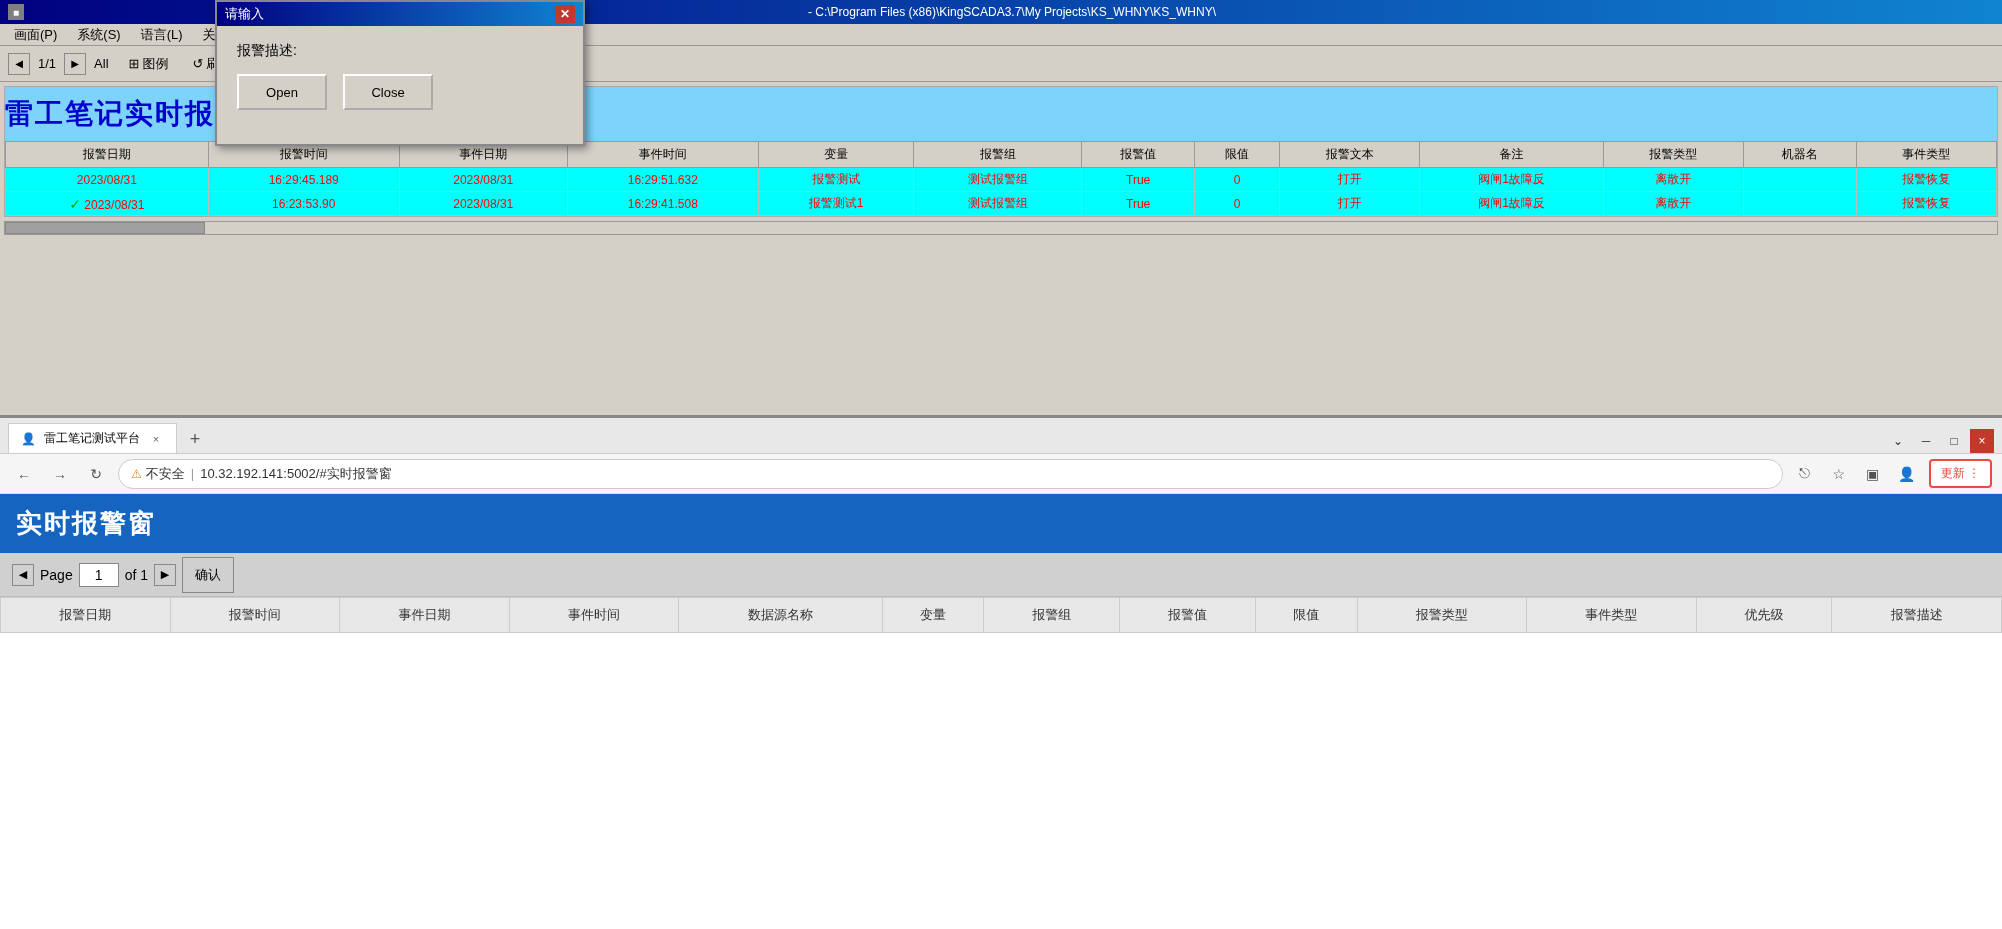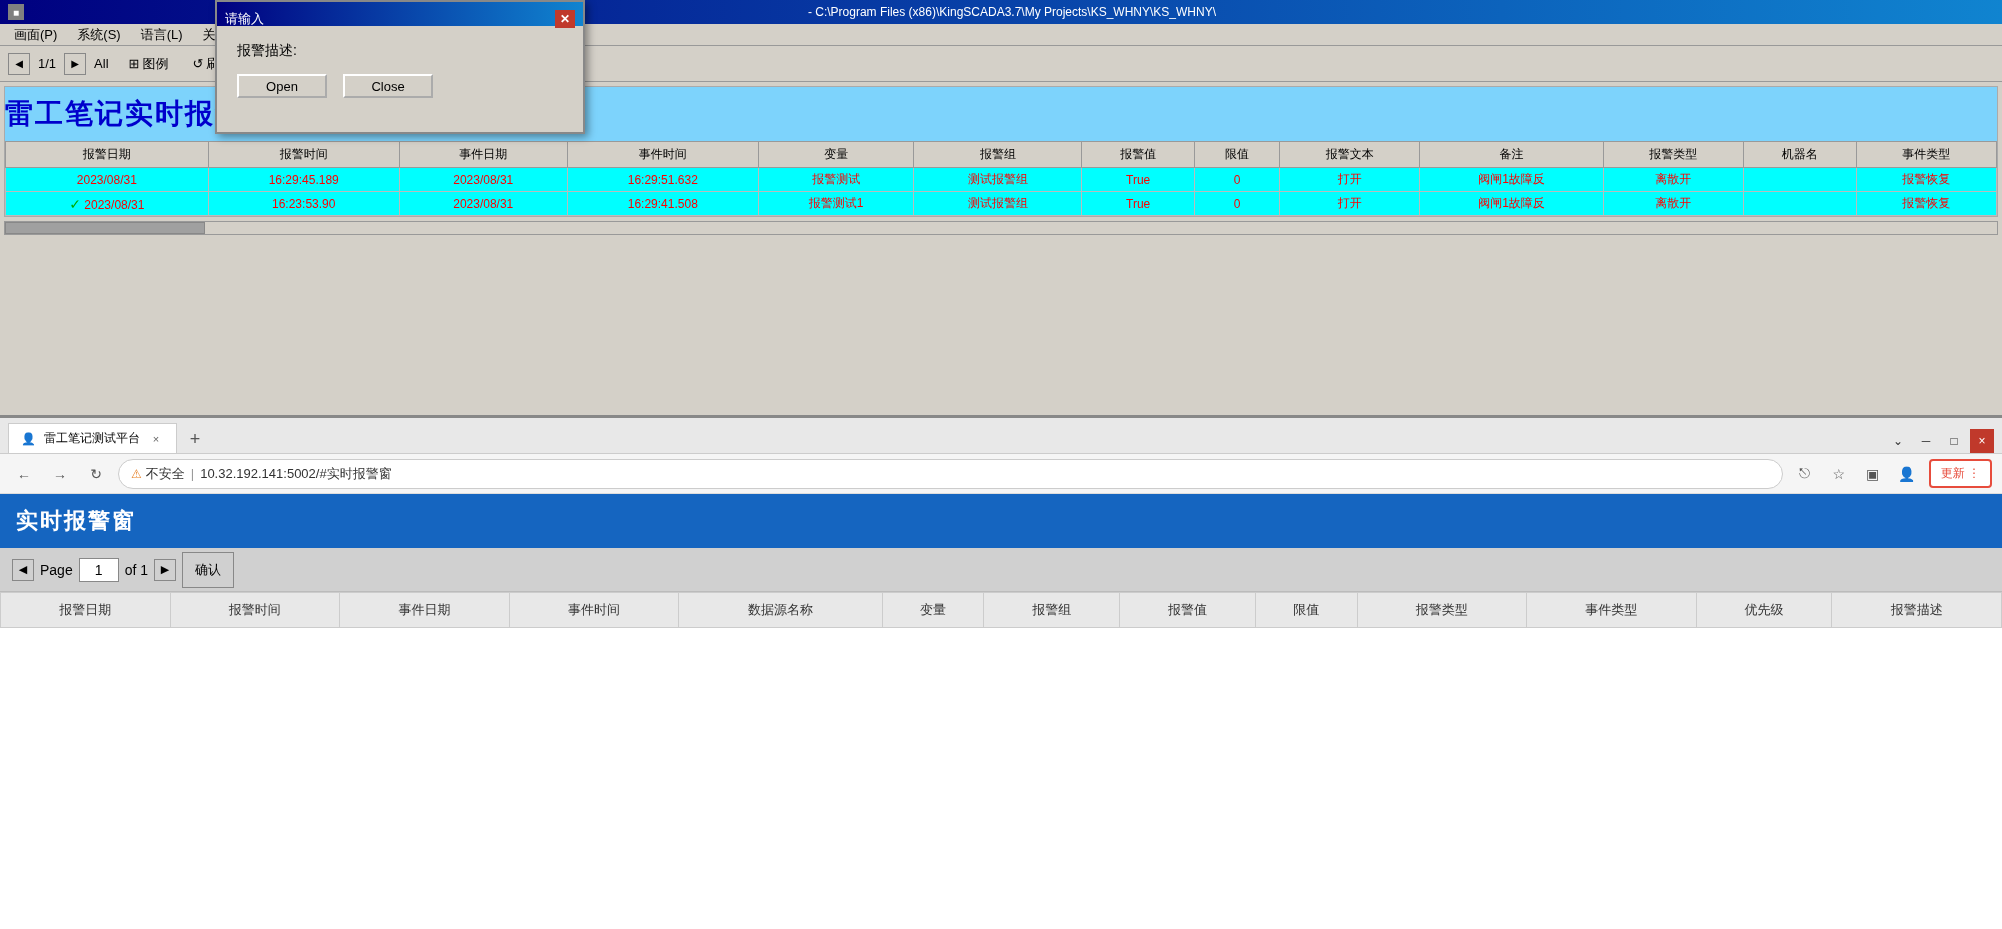--- a/index.html
+++ b/index.html
@@ -139,21 +139,21 @@
       width: 370px;
       background: #d4d0c8;
       border: 2px solid #888;
       box-shadow: 3px 3px 8px rgba(0,0,0,0.4);
     }
     .dialog-titlebar {
       background: linear-gradient(to right, #000080, #1084d0);
       color: white;
       height: 24px;
       display: flex;
-      align-items: flex-start;
+      align-items: center;
       justify-content: space-between;
       padding: 8px 8px;
       font-size: 13px;
     }
     .dialog-close-btn {
       background: #c0392b;
       color: white;
       border: none;
       width: 20px; height: 18px;
       cursor: pointer;
@@ -168,21 +168,21 @@
       font-size: 14px;
       margin-bottom: 14px;
     }
     .dialog-buttons-row {
       display: flex;
       gap: 16px;
       margin-bottom: 14px;
     }
     .dialog-btn {
       min-width: 90px;
-      height: 24px;
+      height: 36px;
       background: #d4d0c8;
       border: 2px outset #fff;
       cursor: pointer;
       font-size: 13px;
       font-family: 'SimHei', 'Microsoft YaHei', sans-serif;
     }
     .dialog-cancel-row {
       display: flex;
       justify-content: center;
     }
@@ -294,21 +294,21 @@
       border-radius: 4px;
       font-size: 12px;
       cursor: pointer;
       font-family: 'SimHei', 'Microsoft YaHei', sans-serif;
     }
 
     
     .page-header {
       background: #1565c0;
       color: white;
-      font-size: 22px;
+      font-size: 26px;
       font-weight: bold;
       padding: 12px 16px;
       letter-spacing: 2px;
     }
     .page-toolbar {
       background: #d0d0d0;
       height: 44px;
       display: flex;
       align-items: center;
       padding: 0 12px;

